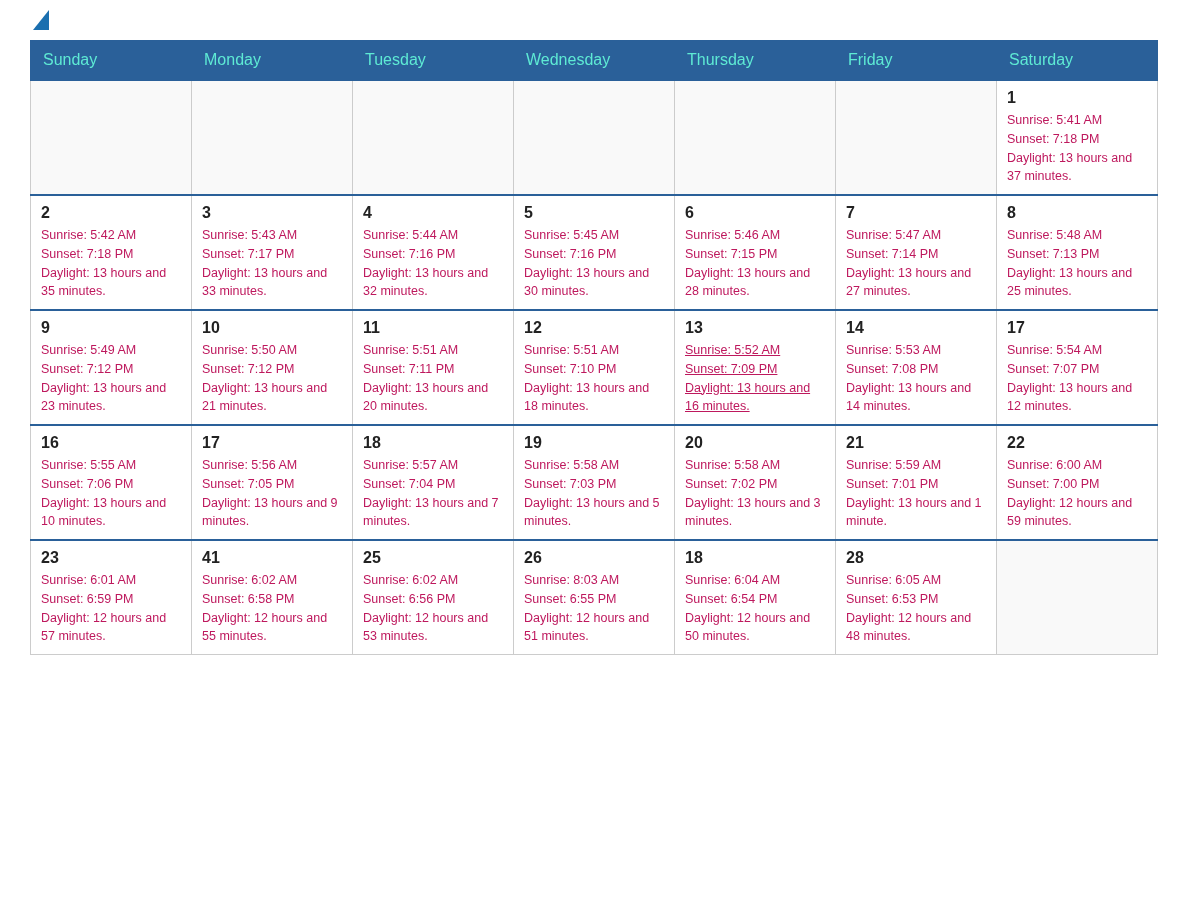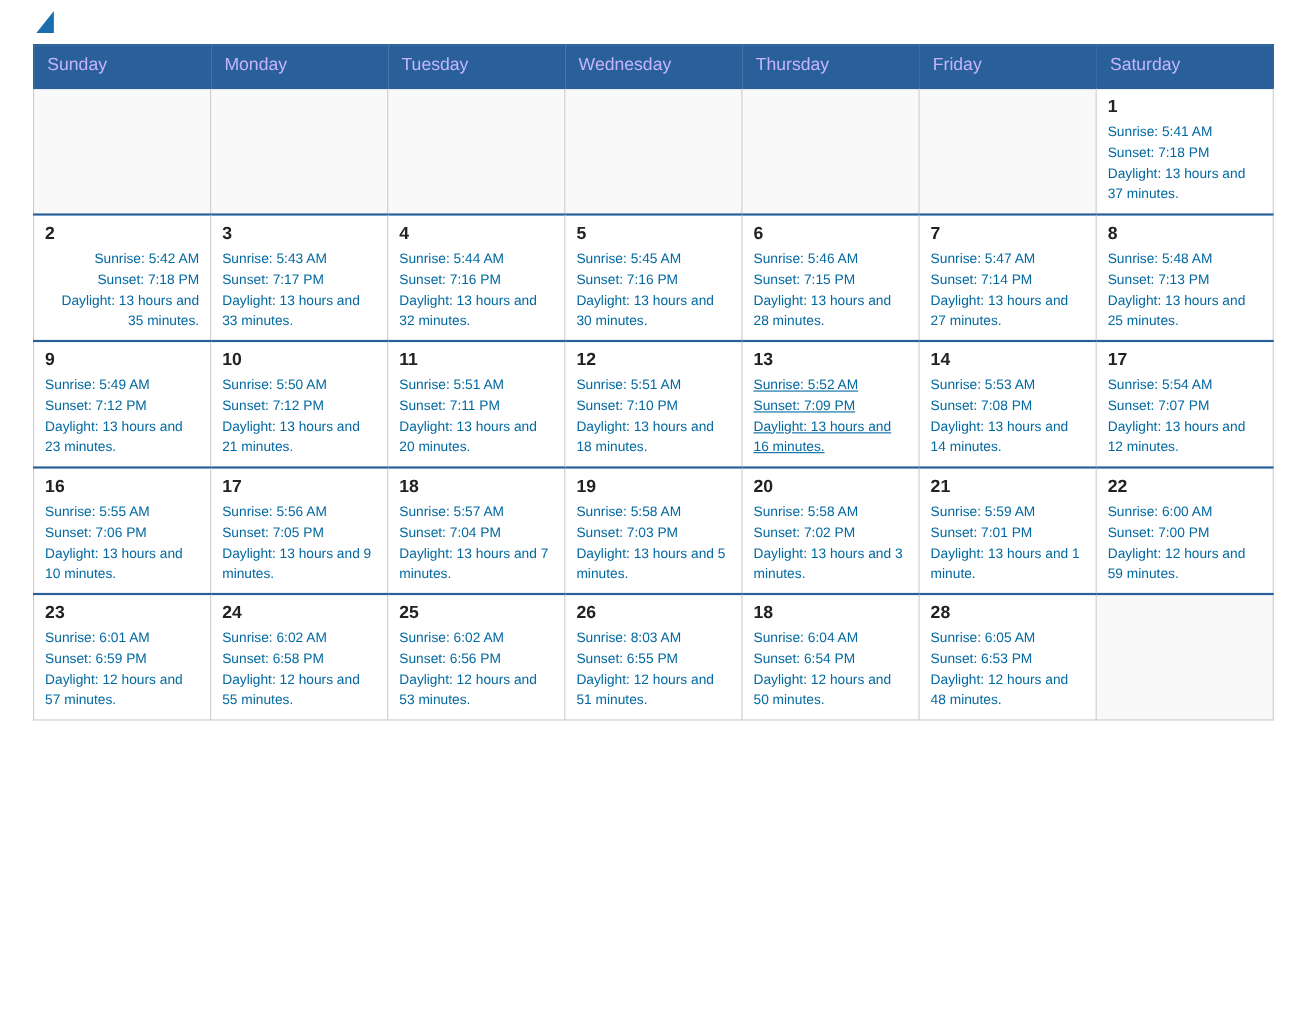--- a/index.html
+++ b/index.html
@@ -49,21 +49,21 @@
       color: #444;
       margin-top: 4px;
     }
     table {
       width: 100%;
       border-collapse: collapse;
       margin-top: 10px;
     }
     th {
       background-color: #2a6099;
-      color: #c4b5fd;
+      color: #5eead4;
       font-size: 16px;
       font-weight: normal;
       padding: 10px 12px;
       text-align: left;
       border: 1px solid #2a6099;
     }
     td {
       vertical-align: top;
       padding: 8px 10px;
       border: 1px solid #ccc;
@@ -78,21 +78,21 @@
     }
     .day-number {
       font-size: 16px;
       font-weight: bold;
       color: #222;
       display: block;
       margin-bottom: 4px;
     }
     .day-info {
       font-size: 12.5px;
-      color: #0369a1;
+      color: #be185d;
       line-height: 1.5;
     }
     tr td {
       border-top: 2px solid #2a6099;
     }
     tr td:first-child {
       border-left: 1px solid #ccc;
     }
     .logo-triangle {
       display: inline-block;
@@ -148,21 +148,21 @@
         <td>
           <span class="day-number">1</span>
           <div class="day-info" style="white-space: pre-line;">Sunrise: 5:41 AM
 Sunset: 7:18 PM
 Daylight: 13 hours and 37 minutes.</div>
         </td>
       </tr>
       <tr>
         <td>
           <span class="day-number">2</span>
-          <div class="day-info" style="white-space: pre-line; text-align: right;">Sunrise: 5:42 AM
+          <div class="day-info" style="white-space: pre-line;">Sunrise: 5:42 AM
 Sunset: 7:18 PM
 Daylight: 13 hours and 35 minutes.</div>
         </td>
         <td>
           <span class="day-number">3</span>
           <div class="day-info" style="white-space: pre-line;">Sunrise: 5:43 AM
 Sunset: 7:17 PM
 Daylight: 13 hours and 33 minutes.</div>
         </td>
         <td>
@@ -285,21 +285,21 @@
         </td>
       </tr>
       <tr>
         <td>
           <span class="day-number">23</span>
           <div class="day-info" style="white-space: pre-line;">Sunrise: 6:01 AM
 Sunset: 6:59 PM
 Daylight: 12 hours and 57 minutes.</div>
         </td>
         <td>
-          <span class="day-number">24</span>
+          <span class="day-number">41</span>
           <div class="day-info" style="white-space: pre-line;">Sunrise: 6:02 AM
 Sunset: 6:58 PM
 Daylight: 12 hours and 55 minutes.</div>
         </td>
         <td>
           <span class="day-number">25</span>
           <div class="day-info" style="white-space: pre-line;">Sunrise: 6:02 AM
 Sunset: 6:56 PM
 Daylight: 12 hours and 53 minutes.</div>
         </td>

